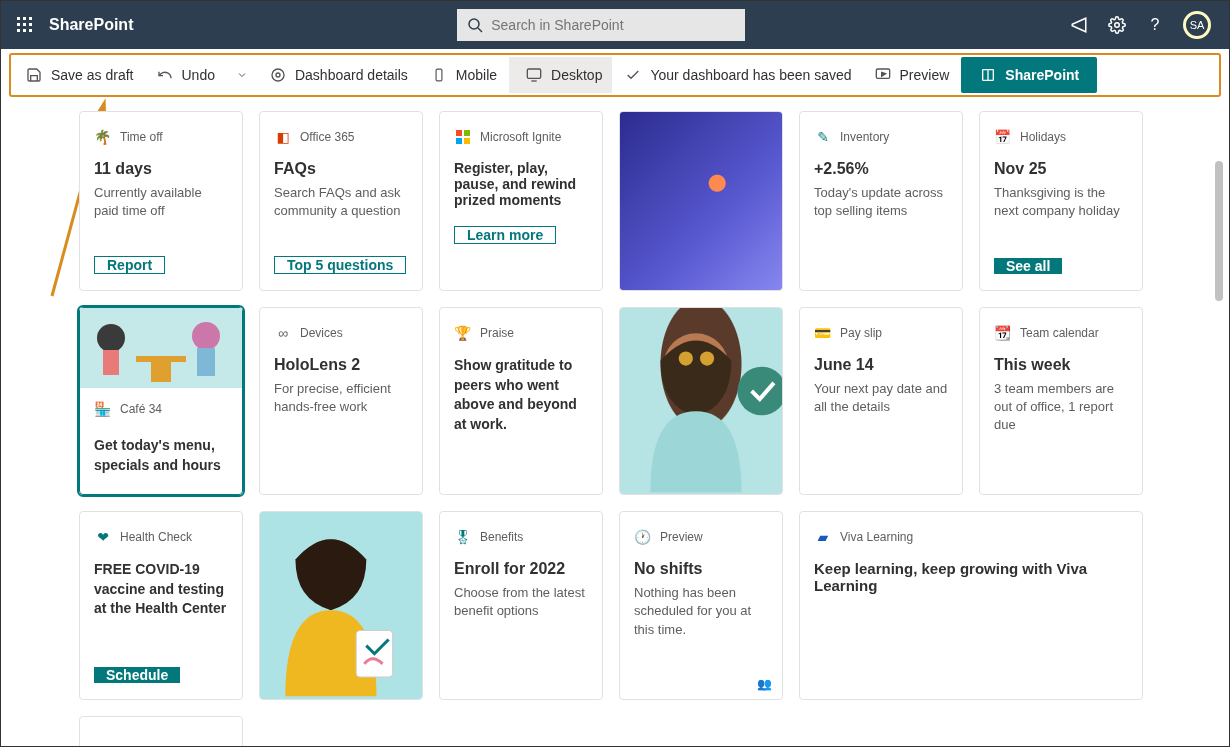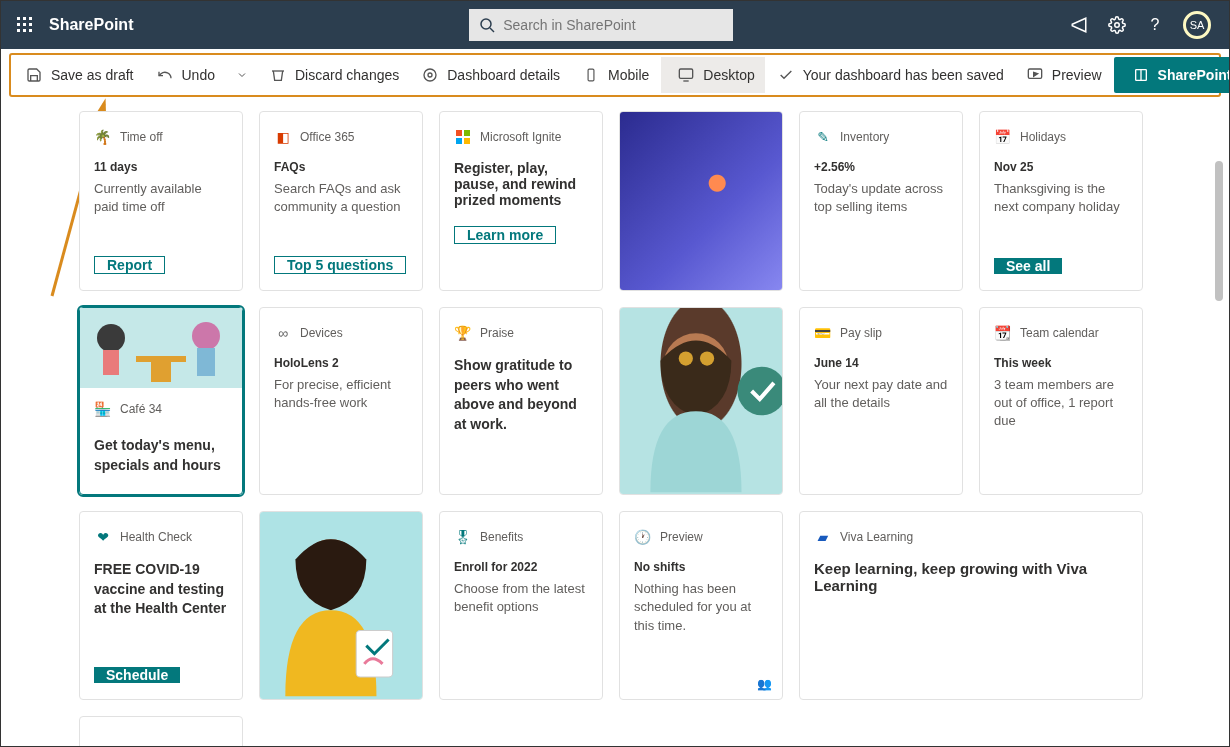--- a/index.html
+++ b/index.html
@@ -1,21 +1,21 @@
 <!DOCTYPE html>
 <html><head>
 <meta charset="utf-8">
 <style>
   * { box-sizing: border-box; margin: 0; padding: 0; font-family: "Segoe UI", -apple-system, sans-serif; }
   body { width: 1230px; height: 747px; background:#fff; overflow:hidden; border:1px solid #333;}
   .header { height:48px; background:#2c3e4f; display:flex; align-items:center; color:#fff; padding:0 8px; }
   .waffle { width:32px; height:32px; display:flex; align-items:center; justify-content:center; cursor:pointer;}
   .waffle svg { width:16px; height:16px; fill:#fff;}
   .brand { font-weight:600; font-size:16px; margin-left:8px; }
-  .search-box { margin-left:auto; margin-right:auto; position:relative; width:264px;text-decoration:underline; }
+  .search-box { margin-left:auto; margin-right:auto; position:relative; width:288px;text-decoration:underline; }
   .search-box input { width:100%; height:32px; border:none; background:#e6e6e6; padding:0 10px 0 34px; font-size:14px; color:#333; }
   .search-box .sicon { position:absolute; left:10px; top:8px; color:#2c3e4f; }
   .header-right { display:flex; align-items:center; gap:18px; padding-right:10px;}
   .hicon { width:20px; height:20px; color:#fff; cursor:pointer; display:flex; align-items:center; justify-content:center; font-size:16px;}
   .avatar { width:28px; height:28px; border-radius:50%; border:3px solid #fef9c3; display:flex; align-items:center; justify-content:center; font-size:11px; color:#fff;}
   
   .toolbar-wrap { padding:4px 8px;}
   .toolbar { height:44px; border:2px solid #d98b1e; border-radius:3px; display:flex; align-items:center; padding:0 4px; gap:2px; background:#fff;}
   .tb-btn { display:flex; align-items:center; gap:8px; padding:0 10px; height:36px; font-size:14px; color:#323130; cursor:pointer; white-space:nowrap;}
   .tb-btn.active { background:#edebe9;padding-left:16px;}
@@ -25,21 +25,21 @@
   .arrow { position:absolute; left:42px; top:96px; pointer-events:none;}
   
   .canvas { padding:10px 12px 10px 78px; height:calc(100% - 100px); overflow-y:auto; position:relative;}
   .scrollbar { position:absolute; right:6px; top:60px; width:8px; height:140px; background:#c1c1c1; border-radius:4px;}
   
   .grid { display:grid; grid-template-columns: repeat(6, 164px); gap:16px;}
   .card { background:#fff; border:1px solid #e1e1e1; border-radius:4px; padding:16px 14px; position:relative; display:flex; flex-direction:column; min-height:180px;}
   .card.highlight { outline:2px solid #03787c; border-color:#03787c;}
   .card-header { display:flex; align-items:center; gap:8px; font-size:12px; color:#605e5c; margin-bottom:14px;}
   .card-icon { width:18px; height:18px; display:flex; align-items:center; justify-content:center; font-size:14px; color:#03787c;}
-  .card-title { font-weight:600; font-size:12px; color:#323130; margin-bottom:6px;}
+  .card-title { font-weight:600; font-size:16px; color:#323130; margin-bottom:6px;}
   .card-desc { font-size:13px; color:#605e5c; line-height:1.4; margin-bottom:auto;}
   .card-btn { display:inline-block; border:1px solid #03787c; color:#03787c; background:#fff; padding:0 12px; font-size:14px; font-weight:600; margin-top:12px; cursor:pointer; align-self:flex-start;}
   .card-btn.solid { background:#03787c; color:#fff; border:none;}
   .card.image { padding:0; overflow:hidden;}
   .card.image .imgfill { width:100%; height:100%;}
   .span2 { grid-column: span 2;}
   .card.half-img { padding:0; display:block;}
   .card.half-img .top-img { height:80px; width:100%;}
   .card.half-img .below-img { padding:12px 14px;}
   .person-badge { position:absolute; bottom:8px; right:10px; font-size:12px; color:#8a8886;}
@@ -119,29 +119,20 @@
     <div class="tb-btn" style="padding:0 6px;">
       <span class="ico">
           <svg width="12" height="12" viewBox="0 0 24 24" fill="none" stroke="#555" stroke-width="2">
             <polyline points="6 9 12 15 18 9"></polyline>
           </svg>
         </span>
     </div>
     <div class="tb-btn">
       <span class="ico">
           <svg width="16" height="16" viewBox="0 0 24 24" fill="none" stroke="#555" stroke-width="2">
-            <polyline points="3 6 5 6 21 6"></polyline>
-            <path d="M19 6l-2 14H7L5 6"></path>
-          </svg>
-        </span>
-      <span>Discard changes</span>
-    </div>
-    <div class="tb-btn">
-      <span class="ico">
-          <svg width="16" height="16" viewBox="0 0 24 24" fill="none" stroke="#555" stroke-width="2">
             <circle cx="12" cy="12" r="3"></circle>
             <circle cx="12" cy="12" r="9"></circle>
           </svg>
         </span>
       <span>Dashboard details</span>
     </div>
     <div class="tb-btn">
       <span class="ico">
           <svg width="14" height="16" viewBox="0 0 24 24" fill="none" stroke="#555" stroke-width="2">
             <rect x="7" y="2" width="10" height="20" rx="2"></rect>

